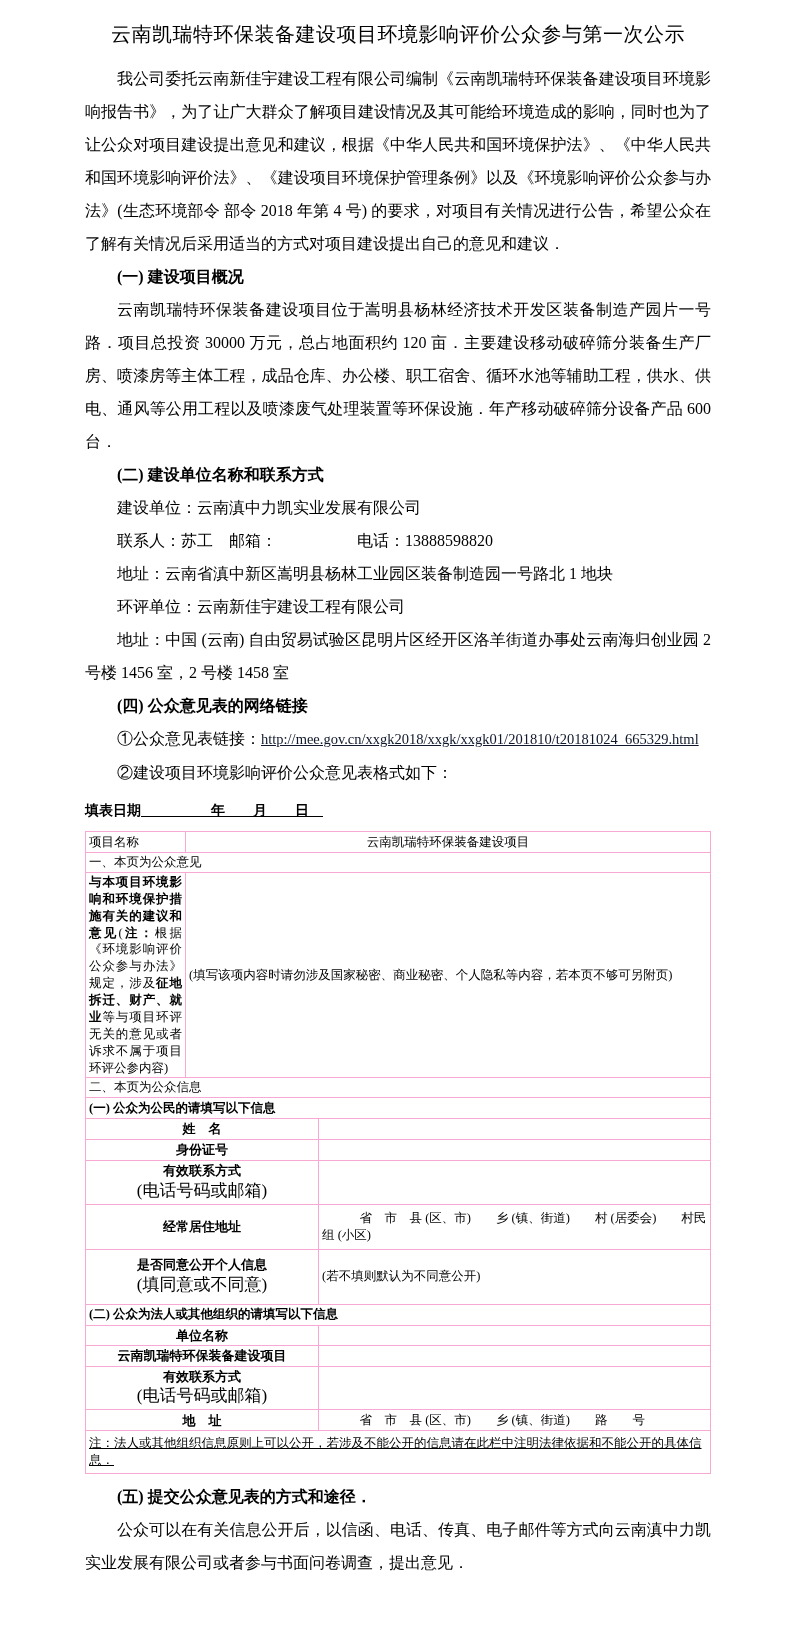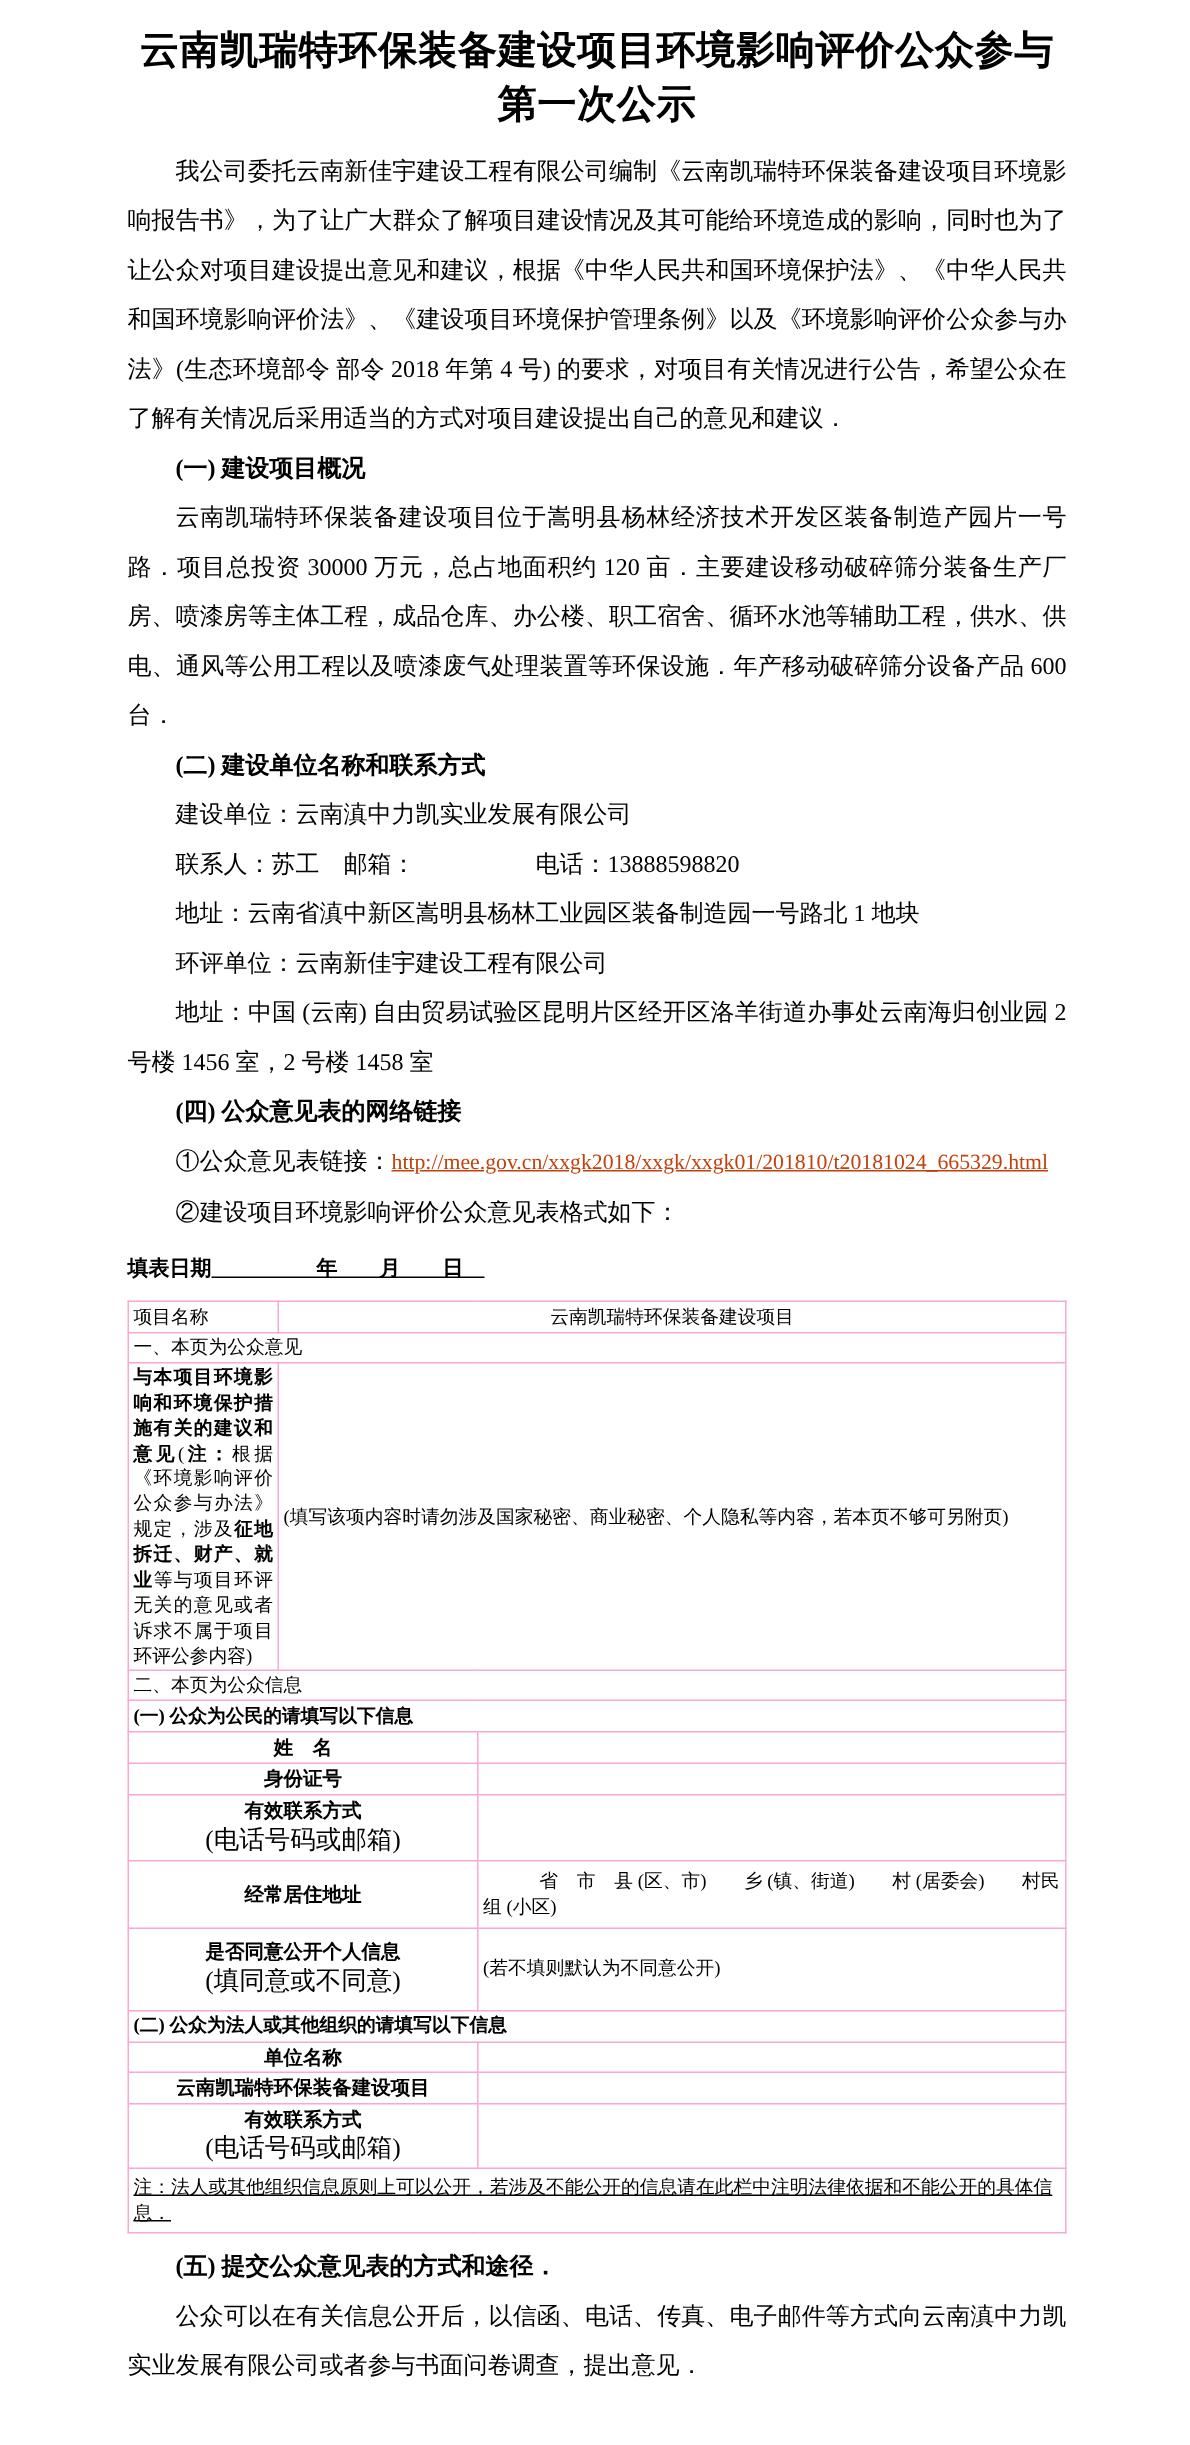--- a/index.html
+++ b/index.html
@@ -3,27 +3,27 @@
 <meta charset="utf-8">
 <style>
   html,body{margin:0;padding:0;background:#ffffff;}
   body{
     width:793px;min-height:1630px;
     color:#000;
     font-family:"Liberation Serif","DejaVu Serif",serif;
   }
   .page{box-sizing:border-box;width:793px;min-height:1630px;padding:16px 82px 20px 85px;background:#fff;}
   .title{
-    font-size:26px;font-weight:bold;text-align:center;
+    font-size:20px;font-weight:normal;text-align:center;
     margin:0 0 10px 0;line-height:36px;letter-spacing:0.5px;
   }
   p.body{margin:0;font-size:16px;line-height:33px;text-align:justify;}
   p.ind{text-indent:2em;}
   p.hdr{font-weight:bold;text-indent:2em;}
-  .doclink{color:#c2410c;text-decoration:underline;font-size:14.5px;word-break:break-all;}
+  .doclink{color:#0f172a;text-decoration:underline;font-size:14.5px;word-break:break-all;}
   .form-date{margin:12px 0 10px 0;font-size:14px;font-weight:bold;line-height:20px;}
   .form-date .u{text-decoration:underline;}
   table.form{
     width:100%;border-collapse:collapse;table-layout:fixed;
     font-size:12.5px;line-height:1.35;
   }
   table.form td{border:1px solid #f9a8d4;padding:1px 3px;vertical-align:middle;overflow:hidden;}
   col.c1{width:100px;}col.c2{width:133px;}
   td.center{text-align:center;}
   td.sec{padding-left:6px;}
@@ -126,20 +126,24 @@
         <td></td>
       </tr>
       <tr class="h17">
         <td colspan="2" class="lbl">云南凯瑞特环保装备建设项目</td>
         <td></td>
       </tr>
       <tr class="h31">
         <td colspan="2" class="lbl"><span>有效联系方式</span><span class="sub">(电话号码或邮箱)</span></td>
         <td></td>
       </tr>
+      <tr class="h18">
+        <td colspan="2" class="lbl">地　址</td>
+        <td class="addr">省　市　县 (区、市)　　乡 (镇、街道)　　路　　号</td>
+      </tr>
       <tr class="h40">
         <td colspan="3" class="note-row">注：法人或其他组织信息原则上可以公开，若涉及不能公开的信息请在此栏中注明法律依据和不能公开的具体信息．</td>
       </tr>
     </tbody>
   </table>
 
   <p class="body hdr" style="margin-top:6px;">(五) 提交公众意见表的方式和途径．</p>
   <p class="body ind">公众可以在有关信息公开后，以信函、电话、传真、电子邮件等方式向云南滇中力凯实业发展有限公司或者参与书面问卷调查，提出意见．</p>
 
 </div>

